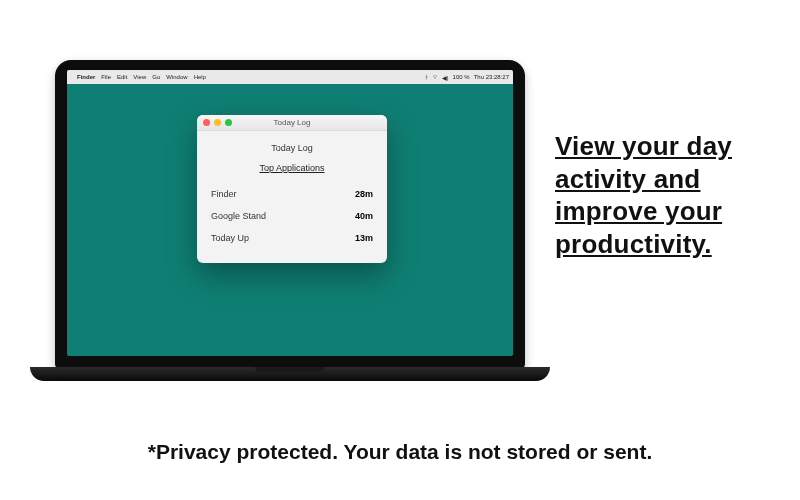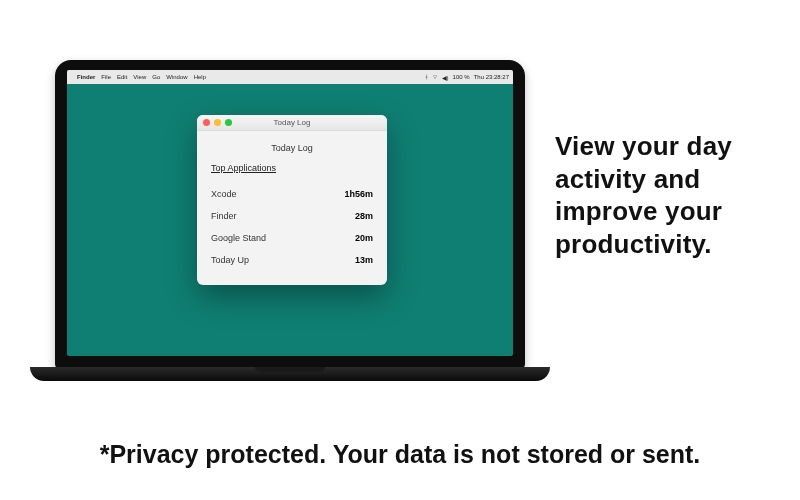--- a/index.html
+++ b/index.html
@@ -82,41 +82,42 @@
   .dot.yellow { background: #febc2e; }
   .dot.green { background: #28c840; }
   .titlebar .title {
     position: absolute; left: 0; right: 0;
     text-align: center;
     font-size: 8px; color: #555;
     pointer-events: none;
   }
   .win-body { padding: 8px 14px 14px; }
   .win-heading { text-align: center; font-size: 9px; color: #333; margin: 4px 0 10px; }
-  .section-title { font-size: 9px; text-decoration: underline; margin-bottom: 10px; color: #222; }
+  .section-title { font-size: 9px; text-decoration: underline; margin-bottom: 10px; color: #222; text-align: center; }
   .row { display: flex; justify-content: space-between; padding: 6px 0; font-size: 9px; }
   .row .app { color: #333; }
   .row .dur { font-weight: 700; color: #000; }
 
   
   .headline {
     position: absolute;
     left: 555px; top: 130px;
     width: 225px;
     font-size: 26px;
     line-height: 1.25;
     font-weight: 700;
     color: #111;
     letter-spacing: .2px;
+    text-decoration: underline;
   }
   .footnote {
     position: absolute;
     left: 0; right: 0; top: 440px;
     text-align: center;
-    font-size: 25px;
+    font-size: 21px;
     font-weight: 600;
     color: #111;
   }
 </style>
 </head>
 <body>
 
 <div class="stage">
 
   <div class="laptop">
@@ -148,30 +149,26 @@
             <span class="dot yellow"></span>
             <span class="dot green"></span>
           </div>
           <span class="title">Today Log</span>
         </div>
         <div class="win-body">
           <div class="win-heading">Today Log</div>
           <div class="section-title">Top Applications</div>
 
           <div class="row">
-            <span class="app">Xcode</span>
-            <span class="dur">1h56m</span>
-          </div>
-          <div class="row">
             <span class="app">Finder</span>
             <span class="dur">28m</span>
           </div>
           <div class="row">
             <span class="app">Google Stand</span>
-            <span class="dur">20m</span>
+            <span class="dur">40m</span>
           </div>
           <div class="row">
             <span class="app">Today Up</span>
             <span class="dur">13m</span>
           </div>
         </div>
       </div>
 
     </div>
   </div>

